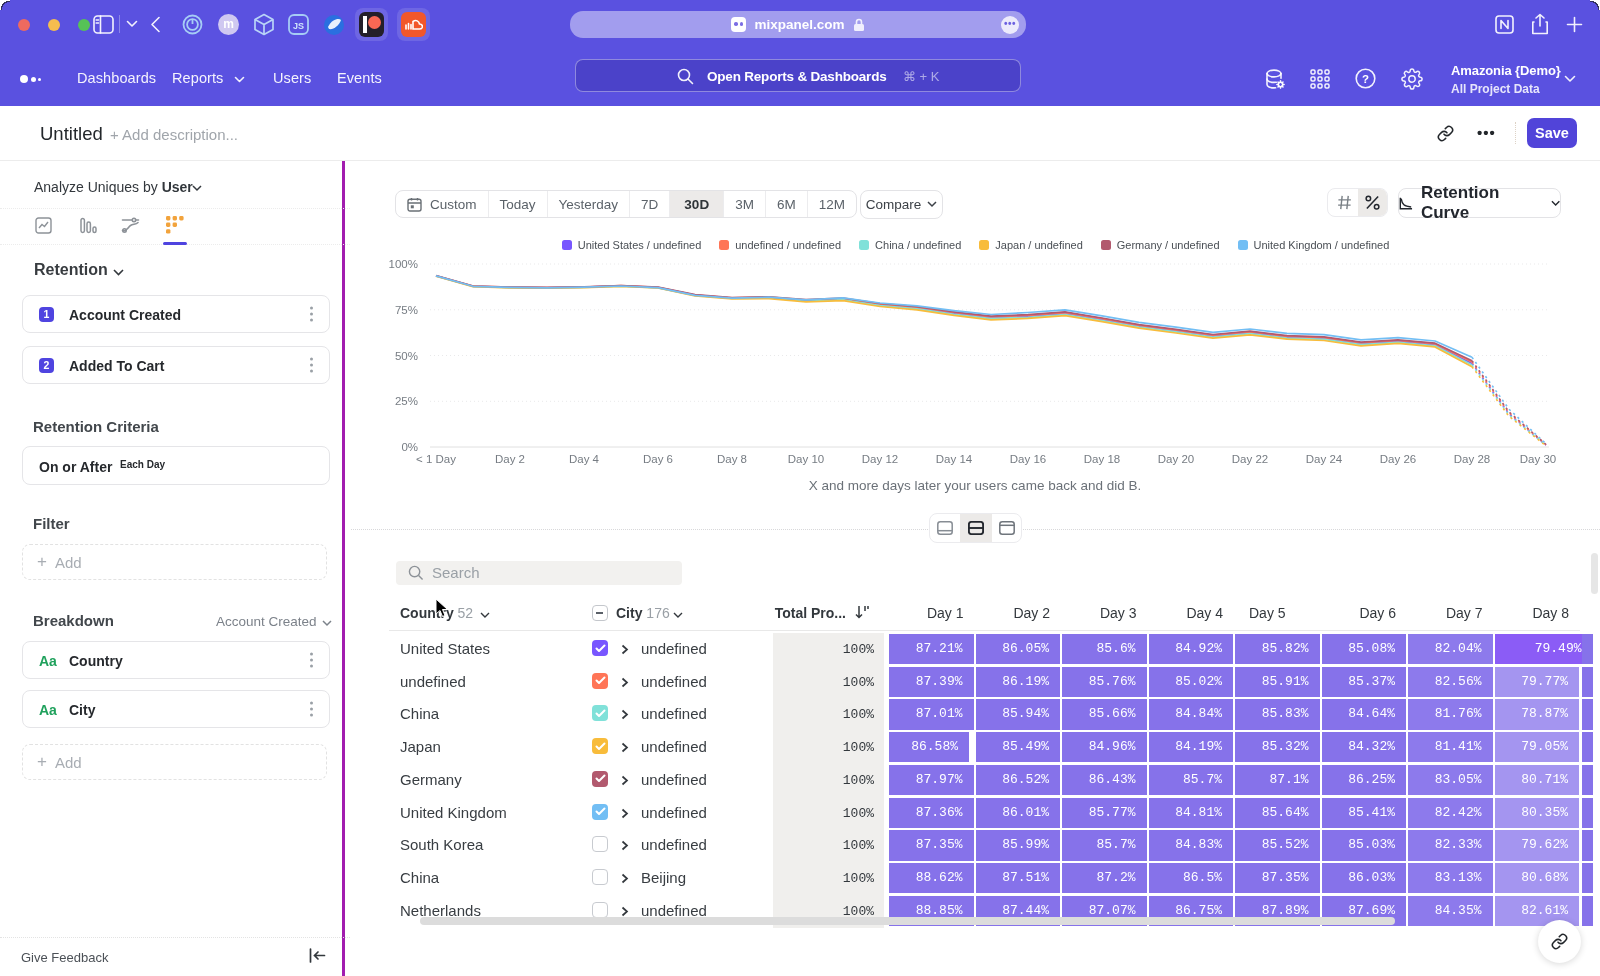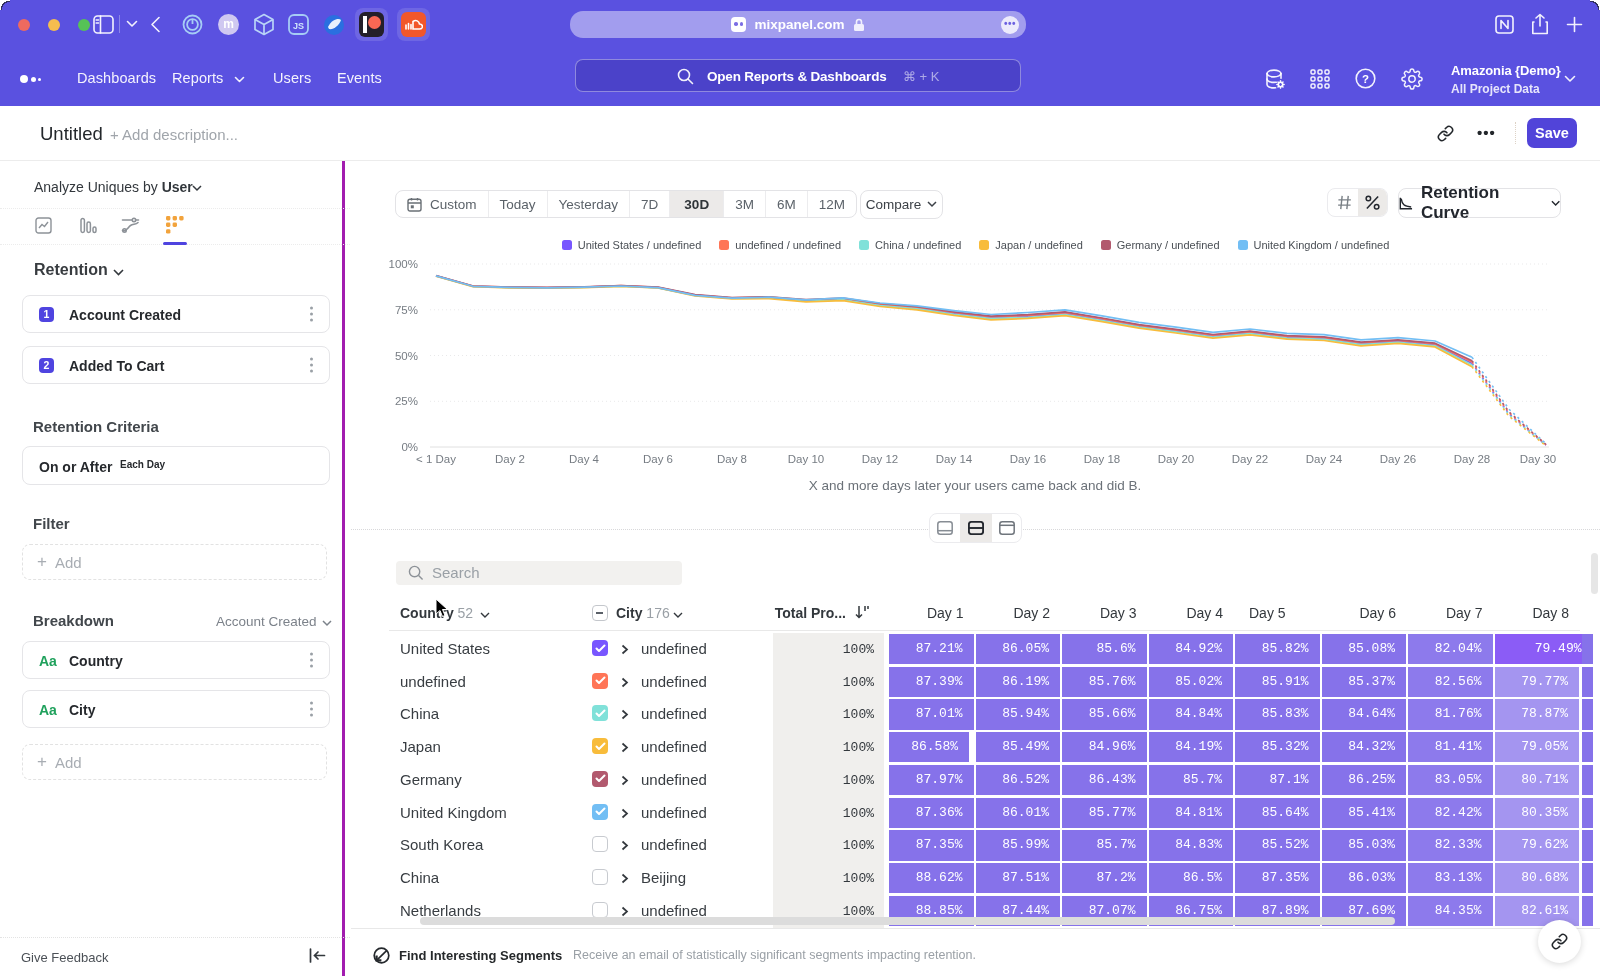--- a/index.html
+++ b/index.html
@@ -635,29 +635,20 @@
 <div class="thead" style="left:725.0px;top:444px;width:84.5px;text-align:center">Day 3</div>
 <div class="thead" style="left:811.5px;top:444px;width:84.5px;text-align:center">Day 4</div>
 <div class="thead" style="left:898.0px;top:444px;width:84.5px;text-align:left">Day 5</div>
 <div class="thead" style="left:984.5px;top:444px;width:84.5px;text-align:center">Day 6</div>
 <div class="thead" style="left:1071.0px;top:444px;width:84.5px;text-align:center">Day 7</div>
 <div class="thead" style="left:1157.5px;top:444px;width:84.5px;text-align:center">Day 8</div>
 
   <div class="abs" style="left:69px;top:756px;width:975px;height:8px;border-radius:4px;background:#dcdcdc"></div>
   <div class="abs" style="left:1240px;top:392px;width:7px;height:41px;border-radius:3.5px;background:#e6e6e6"></div>
 
-  <div class="abs" style="left:0;top:767px;width:1249px;height:48px;background:#fff;border-top:1px solid #e8e8e8">
-    <svg style="position:absolute;left:22px;top:18px" width="17" height="17" viewBox="0 0 17 17" fill="none" stroke="#25292d" stroke-width="1.7">
-      <circle cx="8.5" cy="8.5" r="7.3"></circle>
-        <path d="M13.6 3.6 L3.6 13.4"></path>
-        <path d="M3.6 8.6 L3.6 13.4 L8.4 13.4" stroke-width="2.2"></path>
-    </svg>
-    <span style="position:absolute;left:48px;top:19px;font-size:13px;font-weight:700;color:#26292b">Find Interesting Segments</span>
-    <span style="position:absolute;left:222px;top:19px;font-size:12.5px;color:#9aa0a6">Receive an email of statistically significant segments impacting retention.</span>
-  </div>
   <div class="abs" style="left:1187px;top:759px;width:43px;height:43px;border-radius:50%;background:#fff;box-shadow:0 1px 7px rgba(0,0,0,0.16);z-index:5">
     <svg style="position:absolute;left:13px;top:13px" width="17" height="17" viewBox="0 0 24 24" fill="none" stroke="#23272b" stroke-width="2.2" stroke-linecap="round">
       <path d="M10 13a5 5 0 0 0 7.54.54l3-3a5 5 0 0 0-7.07-7.07l-1.72 1.71"></path>
       <path d="M14 11a5 5 0 0 0-7.54-.54l-3 3a5 5 0 0 0 7.07 7.07l1.71-1.71"></path>
     </svg>
   </div>
 
   <svg class="abs" style="left:84px;top:437px" width="15" height="21" viewBox="0 0 15 21">
     <path d="M1 1 L1 16 L5 12.5 L7.5 18.5 L10 17.5 L7.5 11.5 L12.5 11.5 Z" fill="#000" stroke="#fff" stroke-width="1"></path>
   </svg>

